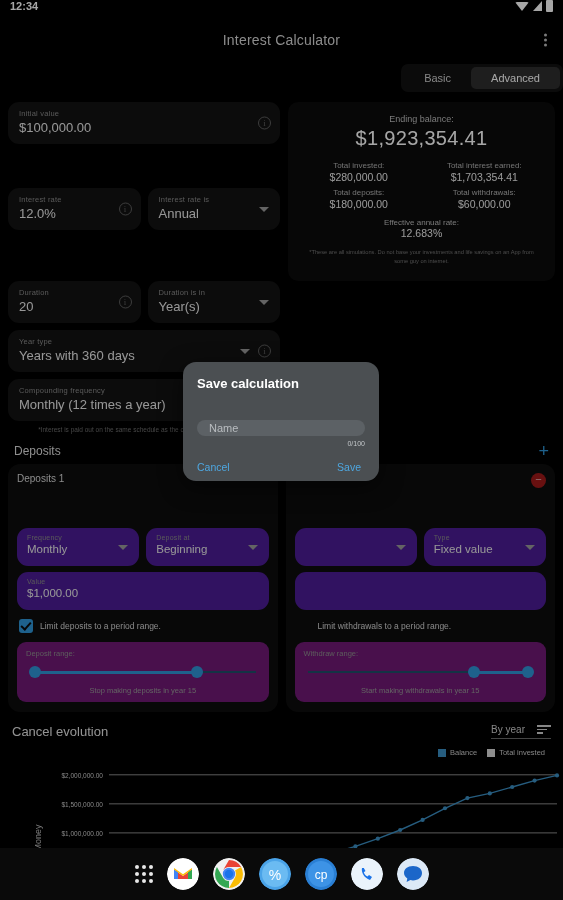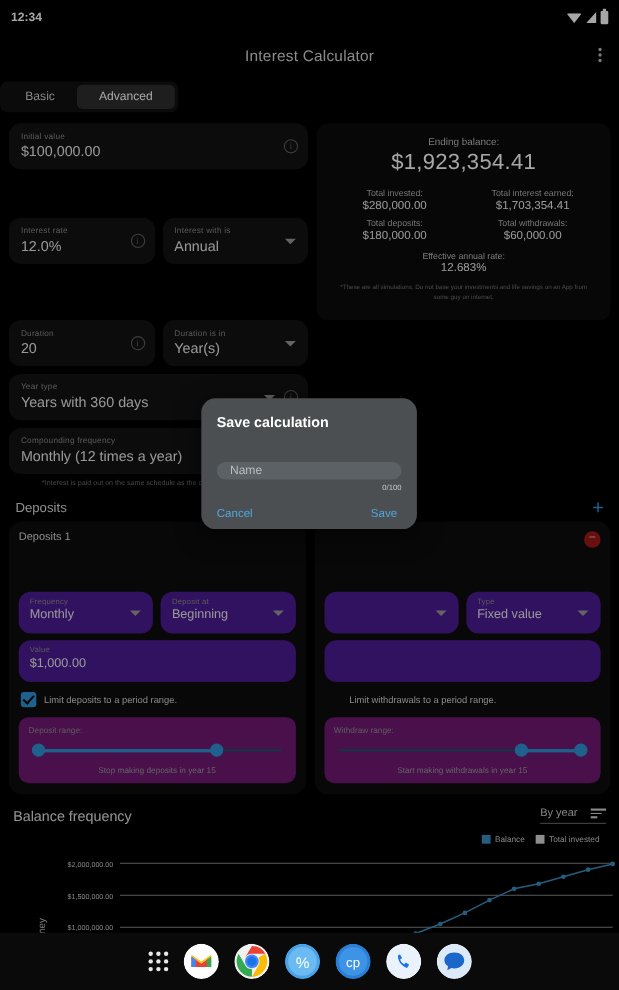--- a/index.html
+++ b/index.html
@@ -6,22 +6,22 @@
   html, body {
     width: 563px; height: 900px;
     background: #000;
     font-family: "Liberation Sans", sans-serif;
     overflow: hidden;
   }
   body { position: relative; }
 
   
   .statusbar {
-    height: 22px; display: flex; align-items: center;
-    justify-content: space-between; padding: 16px 10px;
+    height: 22px; display: flex; align-items: flex-start;
+    justify-content: space-between; padding: 0 10px;
     color: #fff; font-size: 11px; font-weight: bold;
   }
   .status-icons { display: flex; align-items: center; gap: 4px; }
   .ic-wifi {
     width: 0; height: 0; border-left: 7px solid transparent;
     border-right: 7px solid transparent; border-top: 9px solid #fff;
     border-radius: 2px;
   }
   .ic-signal {
     width: 0; height: 0; border-left: 9px solid transparent;
@@ -43,21 +43,21 @@
   }
   .appbar-title { color: #d6d6d6; font-size: 14px; letter-spacing: .2px; }
   .overflow {
     position: absolute; right: 12px; top: 50%; transform: translateY(-50%);
     display: flex; flex-direction: column; gap: 2px; padding: 4px;
     cursor: pointer;
   }
   .overflow i { width: 3px; height: 3px; border-radius: 50%; background: #bdbdbd; display:block; }
 
   
-  .tabs-wrap { display: flex; justify-content: flex-start; margin-top: 6px; }
+  .tabs-wrap { display: flex; justify-content: flex-end; margin-top: 6px; }
   .tabs {
     display: flex; background: #121212; border-radius: 7px; padding: 3px;
   }
   .tab {
     font-size: 11px; color: #cfcfcf; padding: 5px 20px;
     border-radius: 5px; cursor: pointer; white-space: nowrap;
   }
   .tab.active { background: #2e2e2e; color: #fff; }
 
   
@@ -266,21 +266,21 @@
         <div class="info-dot">i</div>
       </div>
 
       <div class="pair">
         <div class="field">
           <div class="lbl">Interest rate</div>
           <div class="val">12.0%</div>
           <div class="info-dot">i</div>
         </div>
         <div class="field">
-          <div class="lbl">Interest with is</div>
+          <div class="lbl">Interest rate is</div>
           <div class="val">Annual</div>
           <div class="caret"></div>
         </div>
       </div>
 
       <div class="pair">
         <div class="field">
           <div class="lbl">Duration</div>
           <div class="val">20</div>
           <div class="info-dot">i</div>
@@ -419,21 +419,21 @@
             <div class="knob" style="left:98%"></div>
           </div>
           <div class="slider-note">Start making withdrawals in year 15</div>
         </div>
       </div>
     </div>
   </div>
 
   <div class="chart-sec">
     <div class="chart-head">
-      <div class="chart-title">Balance frequency</div>
+      <div class="chart-title">Cancel evolution</div>
       <div class="byyear">
         <span>By year</span>
         <span class="sorticon">
             <i></i>
             <i></i>
             <i></i>
           </span>
       </div>
     </div>
     <div class="legend">

